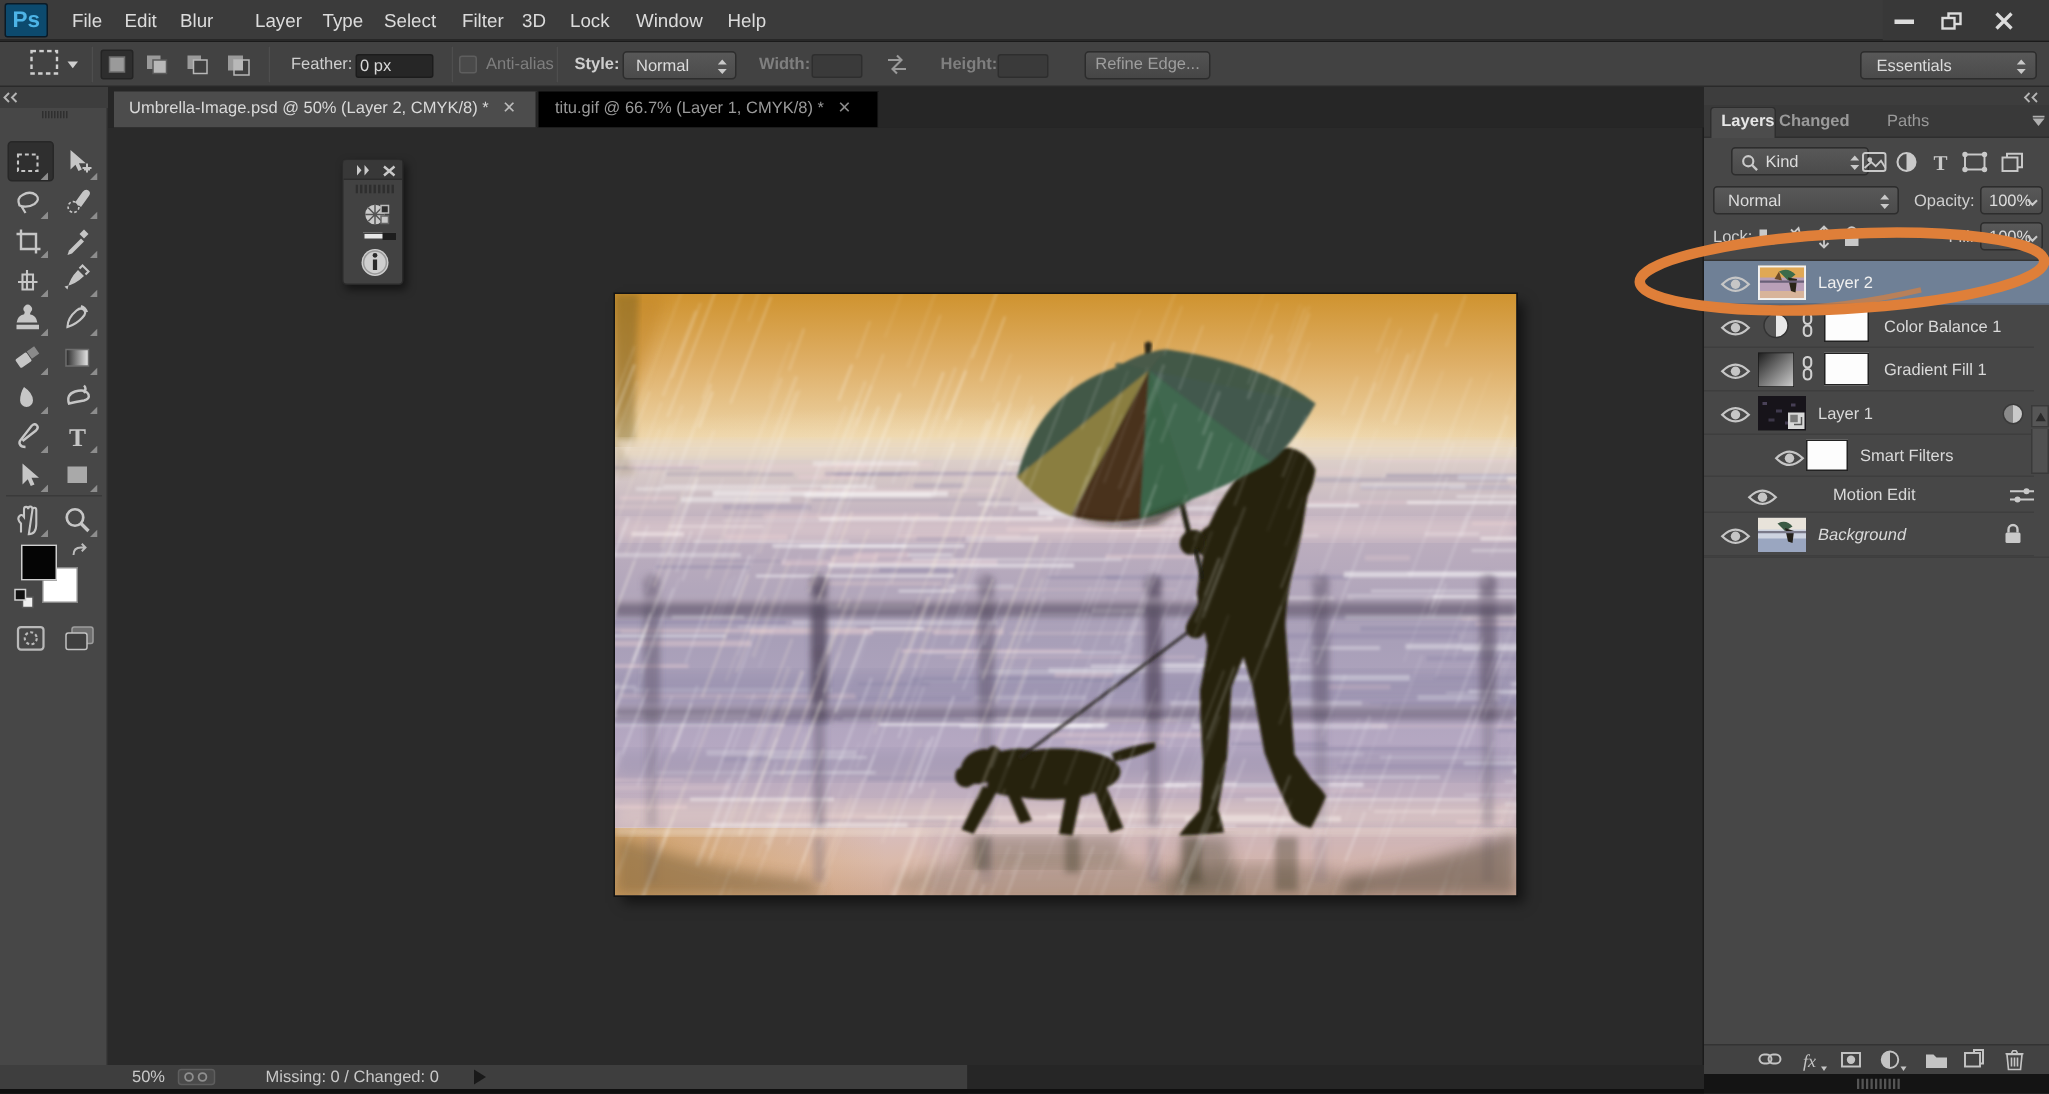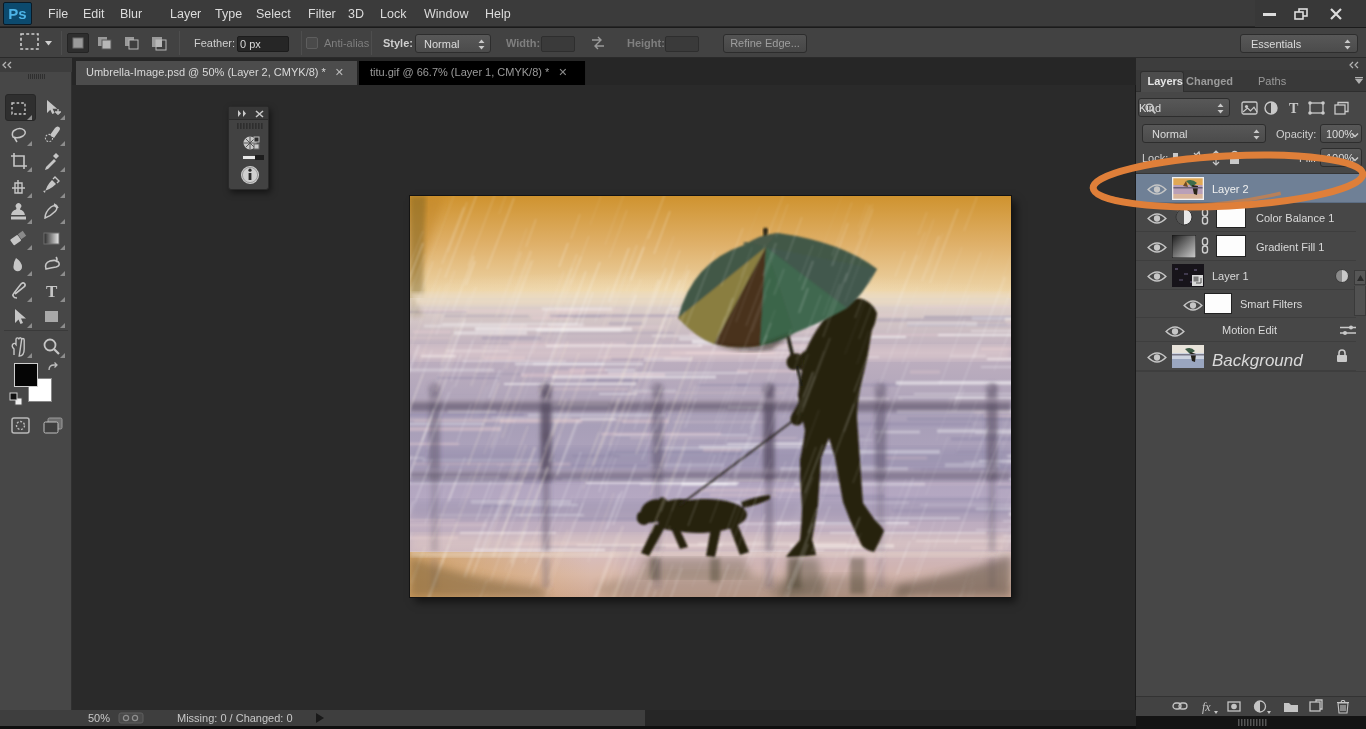--- a/index.html
+++ b/index.html
@@ -1144,21 +1144,21 @@
       <path d="M5 1 l-3 3 l3 3 M10 1 l-3 3 l3 3" stroke="#b5b5b5" stroke-width="1.2" fill="none"></path>
     </svg>
 <div class="abs" style="left:0;top:12px;width:230px;height:22px;background:#393939;border-bottom:1px solid #2e2e2e"></div>
 <div class="abs" style="left:4px;top:13px;width:44px;height:21px;background:#4c4c4c;border:1px solid #2e2e2e;border-bottom:none;border-radius:3px 3px 0 0;color:#e6e6e6;font-size:11px;font-weight:bold;text-align:right;line-height:19px">Layers</div>
 <div class="abs" style="left:50px;top:17px;color:#9a9a9a;font-size:11px;font-weight:bold">Changed</div>
 <div class="abs" style="left:122px;top:17px;color:#9a9a9a;font-size:11px;font-weight:normal">Paths</div>
 <svg class="abs" style="left:219px;top:19px" width="10" height="8" viewBox="0 0 10 8">
       <path d="M0 2 h8 l-4 5 z" fill="#b0b0b0"></path>
       <rect x="0" y="0" width="8" height="1.3" fill="#b0b0b0"></rect>
     </svg>
-<div class="abs combo" style="left:2px;top:40px;width:92px;height:19px;line-height:18px;">Kind
+<div class="abs combo" style="left:18px;top:40px;width:92px;height:19px;line-height:18px;padding-left:22px">Kind
 <svg class="abs" style="left:5px;top:3px" width="13" height="13" viewBox="0 0 13 13">
         <circle cx="5.5" cy="5.5" r="3.4" fill="none" stroke="#c9c9c9" stroke-width="1.4"></circle>
         <path d="M8 8 l3.4 3.4" stroke="#c9c9c9" stroke-width="1.6"></path>
       </svg>
 <svg class="abs" style="right:4px;top:3px" width="9" height="13" viewBox="0 0 9 13">
         <path d="M1.5 5 l3 -3.4 l3 3.4z M1.5 8 l3 3.4 l3 -3.4z" fill="#c9c9c9"></path>
       </svg></div>
 <svg class="abs" style="left:104px;top:41px" width="122" height="18" viewBox="0 0 122 18">
 <rect x="2" y="3" width="15" height="12" rx="1.5" fill="none" stroke="#c9c9c9" stroke-width="1.3"></rect>
       <circle cx="6.5" cy="7.5" r="1.6" fill="#c9c9c9"></circle>
@@ -1307,21 +1307,21 @@
     </svg>
 <svg class="abs" style="left:36px;top:287px" width="32" height="23" viewBox="0 0 32 23">
 <rect width="32" height="23" fill="#cdd3e0"></rect>
       <rect y="0" width="32" height="8" fill="#e8e3da"></rect>
       <rect y="14" width="32" height="9" fill="#9aa6c0"></rect>
 <path d="M13 4 q6 -3 10 2 l-5 3 z" fill="#3a5a44"></path>
       <path d="M18 7 l2 9 l3 1 l1 -8 z" fill="#23201a"></path>
 <rect x="0" y="9" width="32" height="1.5" fill="#7a7a8a"></rect>
 <rect x="-0.5" y="-0.5" width="33" height="24" fill="none" stroke="#101010"></rect>
     </svg>
-<div class="abs" style="left:76px;top:293px;font-size:17px;color:#dadada;font-style:italic">Background</div>
+<div class="abs" style="left:76px;top:293px;font-size:11px;color:#dadada;font-style:italic">Background</div>
 <svg class="abs" style="left:200px;top:291px" width="12" height="14" viewBox="0 0 12 14">
 <rect x="1" y="6" width="10" height="7" rx="1" fill="#c9c9c9"></rect>
       <path d="M3 6 v-2 a3 3 0 0 1 6 0 v2" fill="none" stroke="#c9c9c9" stroke-width="1.6"></path>
     </svg>
 <div class="abs" style="left:0;top:313px;width:230px;height:1px;background:#3e3e3e"></div>
     <div class="abs" style="left:0;top:638px;width:230px;height:20px;background:#424242;border-top:1px solid #333"></div>
 <svg class="abs" style="left:36px;top:641px" width="160" height="15" viewBox="0 0 160 15">
 <g stroke="#c4c4c4" stroke-width="1.3" fill="none">
 <rect x="1" y="4" width="8" height="6" rx="3"></rect>
         <rect x="7" y="4" width="8" height="6" rx="3"></rect>

